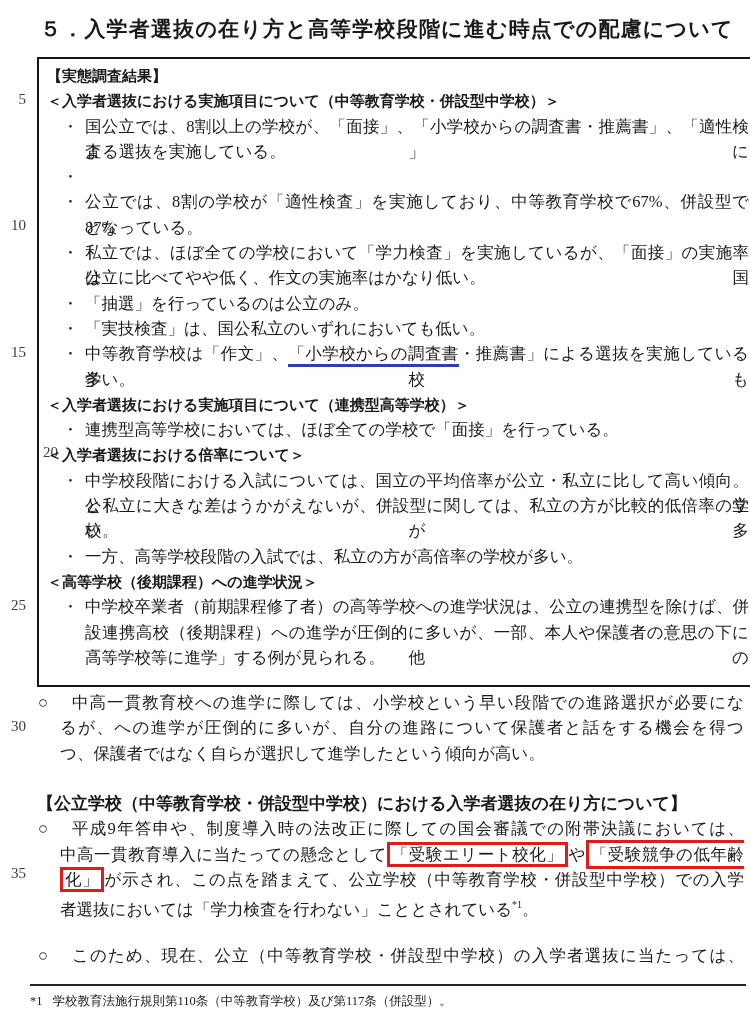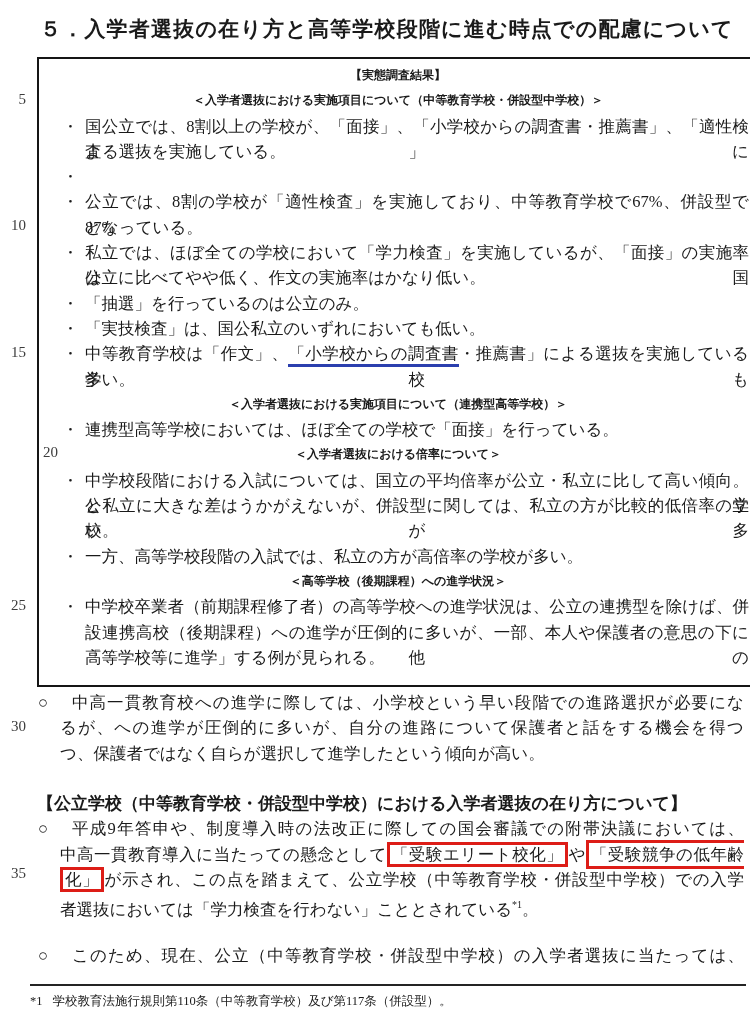--- a/index.html
+++ b/index.html
@@ -37,21 +37,21 @@
   }
 
   
   .ln{
     position:relative;
     line-height:25.3px;height:25.3px;
     font-size:16.5px;
     white-space:nowrap;
   }
   .j{white-space:normal;text-align:justify;text-align-last:justify;}
-  .h{font-family:"Liberation Sans","DejaVu Sans",sans-serif;font-weight:700;font-size:12px;text-align:center;}
+  .h{font-family:"Liberation Sans","DejaVu Sans",sans-serif;font-weight:700;font-size:15px;}
   .b{padding-left:38px;}
   .c{padding-left:38px;}
   .m{padding-left:35px;}
   .mc{padding-left:23px;}
   .h2{font-family:"Liberation Sans","DejaVu Sans",sans-serif;font-weight:700;font-size:17px;}
   .mk{position:absolute;left:15px;top:0;}
   .m .mk{left:1px;}
 
   
   .s-ul{border-bottom:3px solid var(--blue);padding-bottom:1px;}

